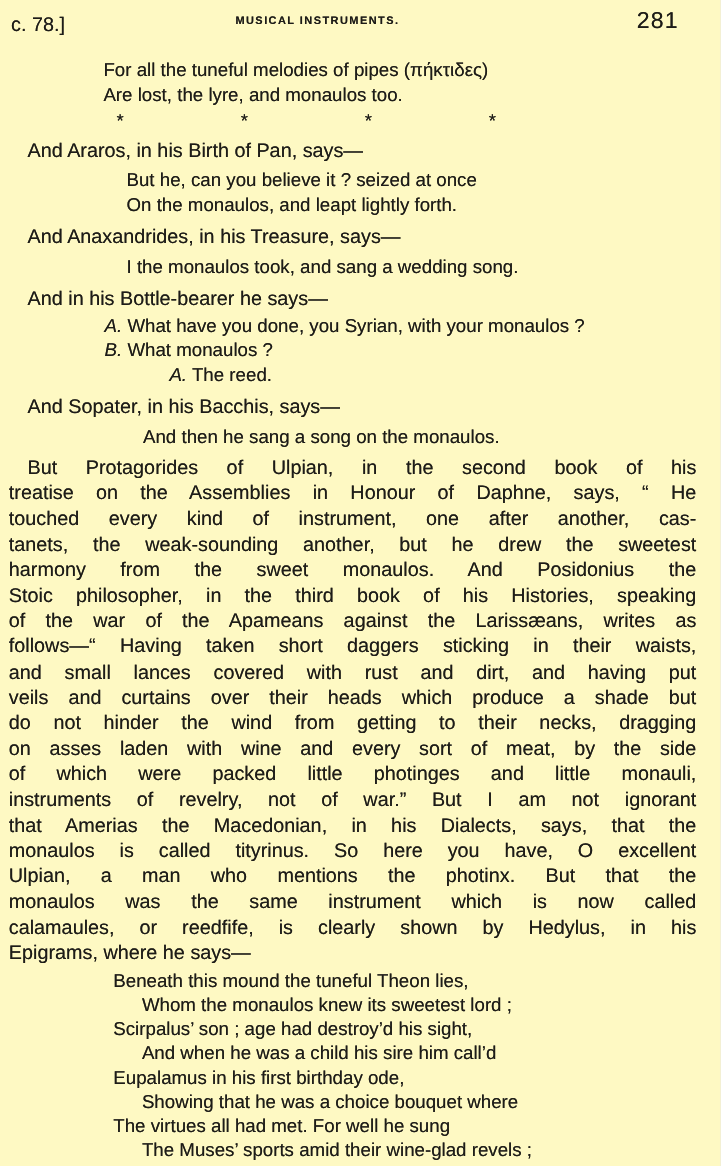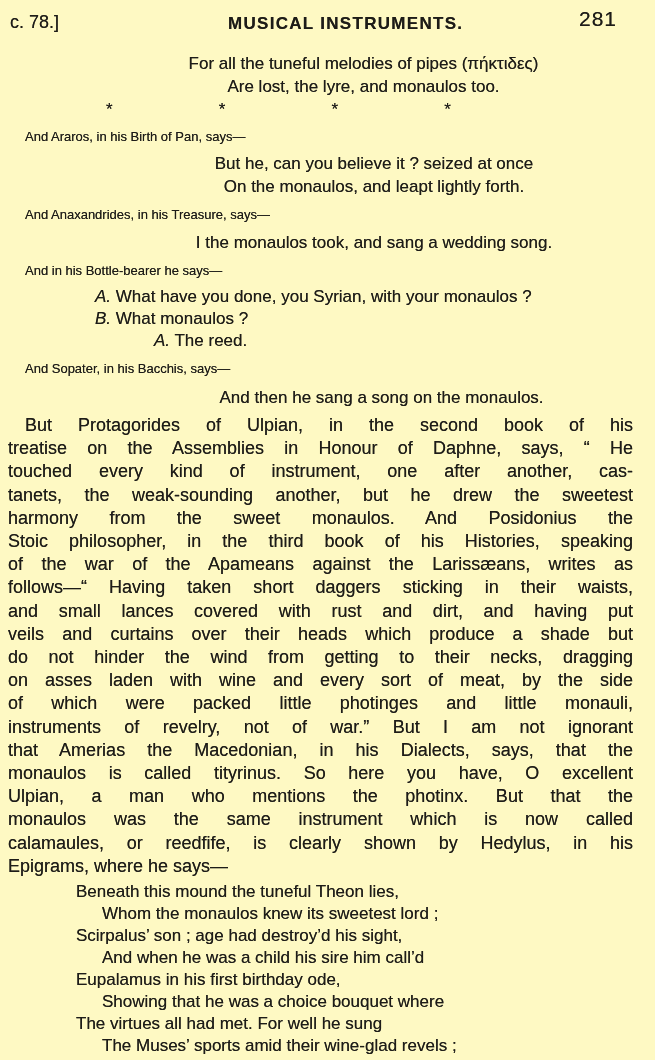--- a/index.html
+++ b/index.html
@@ -10,40 +10,40 @@
     padding:10px 22px 0 8px;
     background:#fef9c3;
     color:#1d1c18;
     font-family:Liberation Sans, sans-serif;
     overflow:hidden;
     text-shadow:0 0 0.4px rgba(25,24,20,.75);
   }
   
   .hdr{position:relative;height:26px;}
   .hdr .chapter{position:absolute;left:2px;top:2px;font-size:18px;}
-  .hdr .running-title{position:absolute;left:220px;top:4px;font-size:17px;font-weight:bold;letter-spacing:1.3px;}
+  .hdr .running-title{position:absolute;left:206px;top:4px;font-size:10px;font-weight:bold;letter-spacing:1.3px;}
   .hdr .pageno{position:absolute;right:16px;top:-3px;font-size:21px;letter-spacing:1px;}
   
-  .verse{font-size:17px;line-height:23px;text-align:center;}
+  .verse{font-size:17px;line-height:23px;}
   .v-open{margin:16px 0 0 86px;}
   .ast-row{display:flex;justify-content:space-between;width:345px;margin:2px 0 0 98px;font-size:17px;height:20px;}
-  .para{font-size:13px;line-height:26px;text-indent:17px;margin-top:4px;}
+  .para{font-size:18px;line-height:26px;text-indent:17px;margin-top:4px;}
   .v-inner{margin:2px 0 2px 107px;}
   .v-anax{margin:3px 0 3px 107px;}
   .dlg{margin:2px 0 2px 87px;font-size:17px;line-height:22px;}
   .dlg .speaker{font-style:italic;}
   .dlg .centered{margin-left:59px;}
   .v-sop{margin:4px 0 2px 122px;}
   
   .prose{margin-top:5px;font-size:18px;line-height:23.2px;}
   .prose .pl{text-align:justify;text-align-last:justify;white-space:normal;}
   .prose .pl.first{text-indent:17px;}
   .prose .pl.last{text-align-last:left;}
   
-  .v-close{margin:3px 0 0 68px;font-size:17px;line-height:22px;}
+  .v-close{margin:3px 0 0 95px;font-size:17px;line-height:22px;}
   .v-close .in{margin-left:26px;}
 </style>
 </head>
 <body>
 
 <div class="page">
 
   <div class="hdr">
     <span class="chapter">c. 78.]</span>
     <span class="running-title">MUSICAL INSTRUMENTS.</span>

